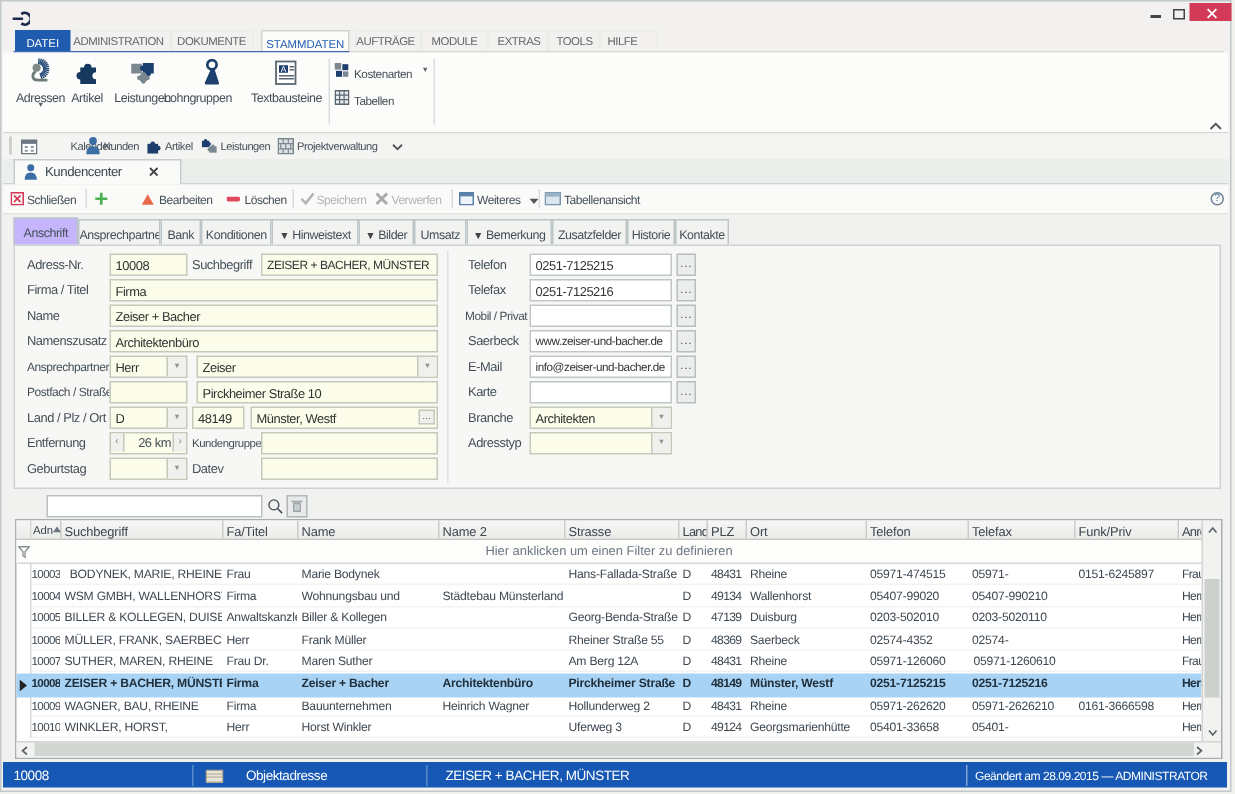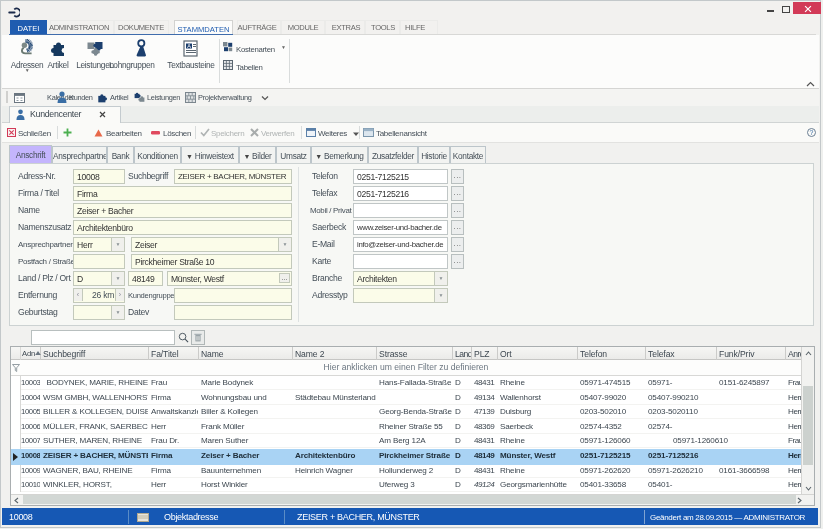--- a/index.html
+++ b/index.html
@@ -419,21 +419,21 @@
 <div class="abs" style="left:20px;top:431.8px;width:780px;height:1px;background:#f3f3f1;"></div>
 <div class="cell" style="left:20px;top:435.4px;font-size:7.7px;letter-spacing:-0.4px;">10007</div>
 <div class="cell" style="left:42px;top:435.4px;width:105px;">SUTHER, MAREN, RHEINE</div>
 <div class="cell" style="left:150px;top:435.4px;width:47px;">Frau Dr.</div>
 <div class="cell" style="left:200px;top:435.4px;width:91px;">Maren Suther</div>
 <div class="cell" style="left:378px;top:435.4px;width:73px;">Am Berg 12A</div>
 <div class="cell" style="left:454px;top:435.4px;width:16px;">D</div>
 <div class="cell" style="left:473px;top:435.4px;width:23px;letter-spacing:-0.45px;">48431</div>
 <div class="cell" style="left:499px;top:435.4px;width:77px;">Rheine</div>
 <div class="cell" style="left:579px;top:435.4px;width:65px;">05971-126060</div>
-<div class="cell" style="left:672px;top:435.4px;width:68px;">05971-1260610</div>
+<div class="cell" style="left:648px;top:435.4px;width:68px;">05971-1260610</div>
 <div class="cell" style="left:787px;top:435.4px;width:13px;letter-spacing:-0.45px;">Frau</div>
 <div class="abs" style="left:20px;top:446.4px;width:780px;height:1px;background:#f3f3f1;"></div>
 <div class="abs" style="left:10px;top:448.0px;width:790px;height:15.6px;background:#a9d3f4;"></div>
 <svg class="abs" style="left:12px;top:452.0px;" width="5" height="8" viewBox="0 0 5 8">
         <path d="M0 0 L5 4 L0 8 Z" fill="#222"></path>
       </svg>
 <div class="cell" style="left:20px;top:450.0px;font-weight:bold;color:#20303c;font-size:7.7px;letter-spacing:-0.4px;">10008</div>
 <div class="cell" style="left:42px;top:450.0px;width:105px;font-weight:bold;color:#20303c;">ZEISER + BACHER, MÜNSTER</div>
 <div class="cell" style="left:150px;top:450.0px;width:47px;font-weight:bold;color:#20303c;">Firma</div>
 <div class="cell" style="left:200px;top:450.0px;width:91px;font-weight:bold;color:#20303c;">Zeiser + Bacher</div>
@@ -458,21 +458,21 @@
 <div class="cell" style="left:647px;top:464.6px;width:68px;">05971-2626210</div>
 <div class="cell" style="left:718px;top:464.6px;width:66px;">0161-3666598</div>
 <div class="cell" style="left:787px;top:464.6px;width:13px;letter-spacing:-0.45px;">Herr</div>
 <div class="abs" style="left:20px;top:475.6px;width:780px;height:1px;background:#f3f3f1;"></div>
 <div class="cell" style="left:20px;top:479.2px;font-size:7.7px;letter-spacing:-0.4px;">10010</div>
 <div class="cell" style="left:42px;top:479.2px;width:105px;">WINKLER, HORST,</div>
 <div class="cell" style="left:150px;top:479.2px;width:47px;">Herr</div>
 <div class="cell" style="left:200px;top:479.2px;width:91px;">Horst Winkler</div>
 <div class="cell" style="left:378px;top:479.2px;width:73px;">Uferweg 3</div>
 <div class="cell" style="left:454px;top:479.2px;width:16px;">D</div>
-<div class="cell" style="left:473px;top:479.2px;width:23px;letter-spacing:-0.45px;font-style:italic;">49124</div>
+<div class="cell" style="left:473px;top:479.2px;width:23px;letter-spacing:-0.45px;">49124</div>
 <div class="cell" style="left:499px;top:479.2px;width:77px;">Georgsmarienhütte</div>
 <div class="cell" style="left:579px;top:479.2px;width:65px;">05401-33658</div>
 <div class="cell" style="left:647px;top:479.2px;width:68px;">05401-</div>
 <div class="cell" style="left:787px;top:479.2px;width:13px;letter-spacing:-0.45px;">Herr</div>
 <div class="abs" style="left:20px;top:490.2px;width:780px;height:1px;background:#f3f3f1;"></div>
 <div class="abs" style="left:800px;top:346px;width:13px;height:147px;background:#f2f2f0;border-left:1px solid #d4d4d2;"></div>
 <svg class="abs" style="left:804px;top:350px;" width="7" height="5" viewBox="0 0 7 5">
         <path d="M1 4 L3.5 1 L6 4" stroke="#5a646a" stroke-width="1.1" fill="none"></path>
       </svg>
 <div class="abs" style="left:802px;top:385px;width:10px;height:79px;background:#ccd1ce;"></div>

